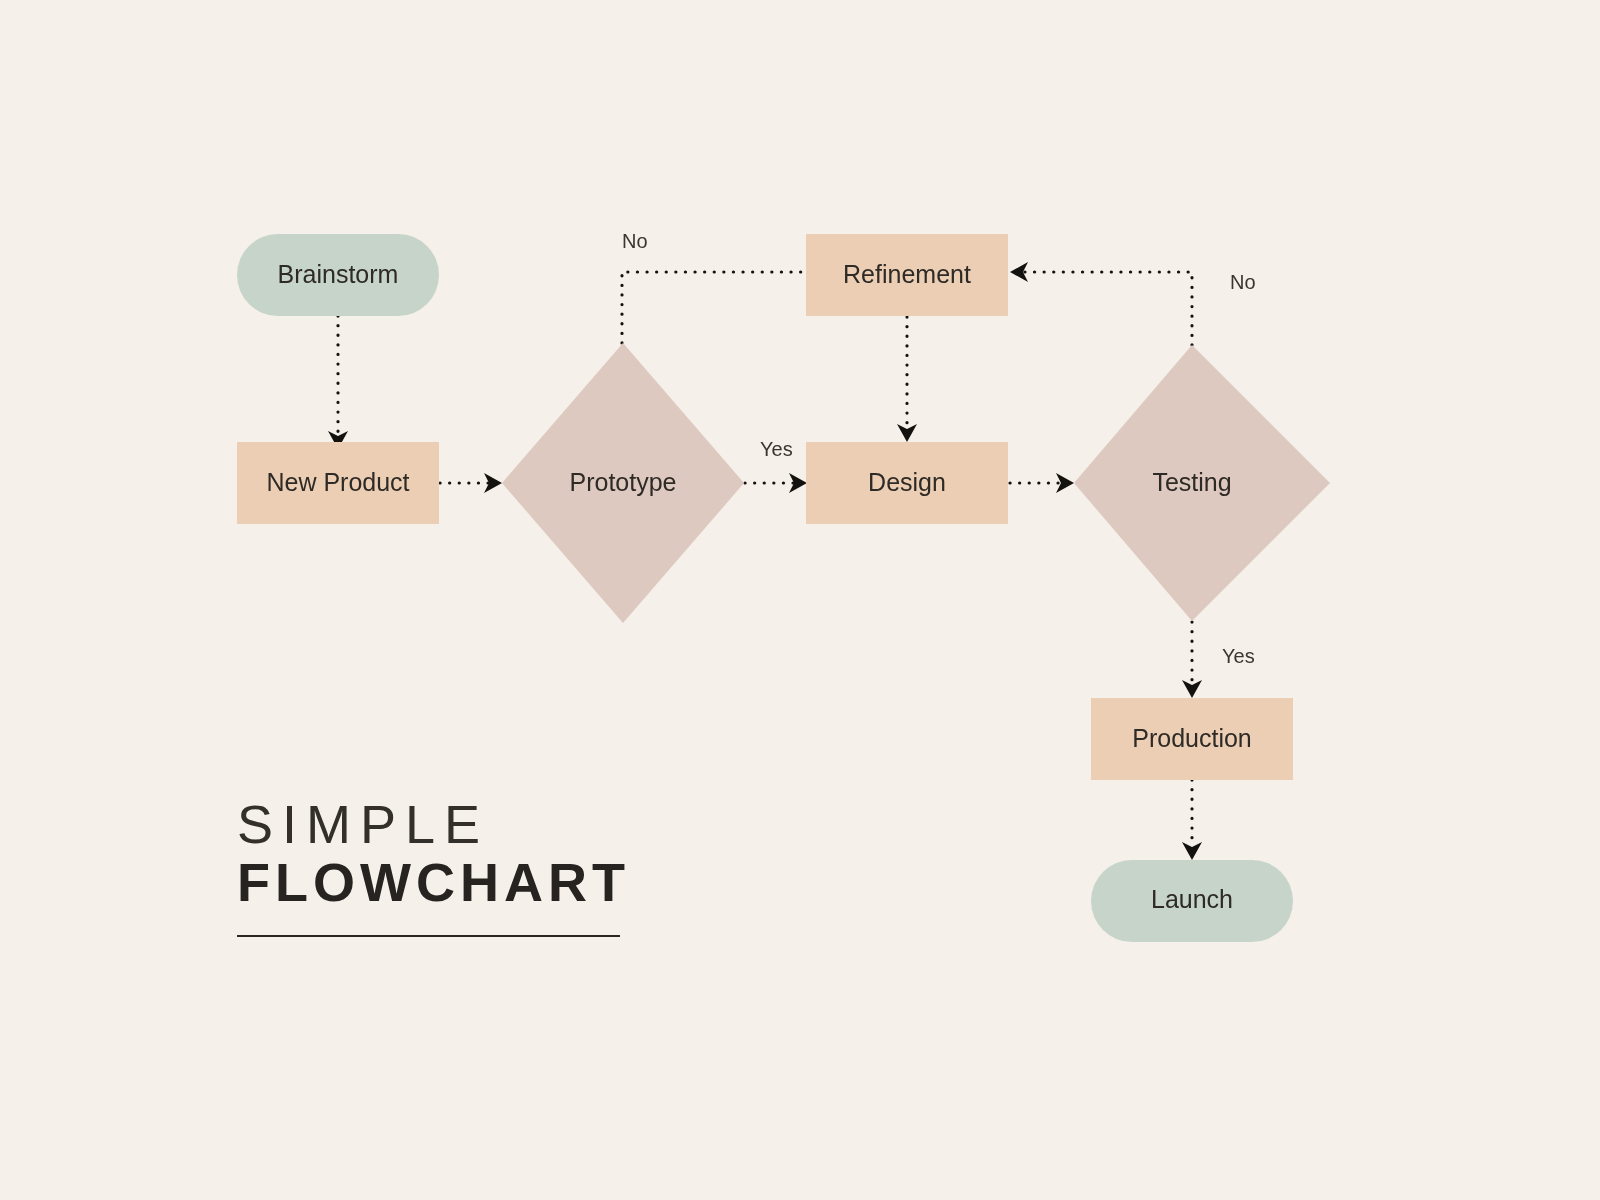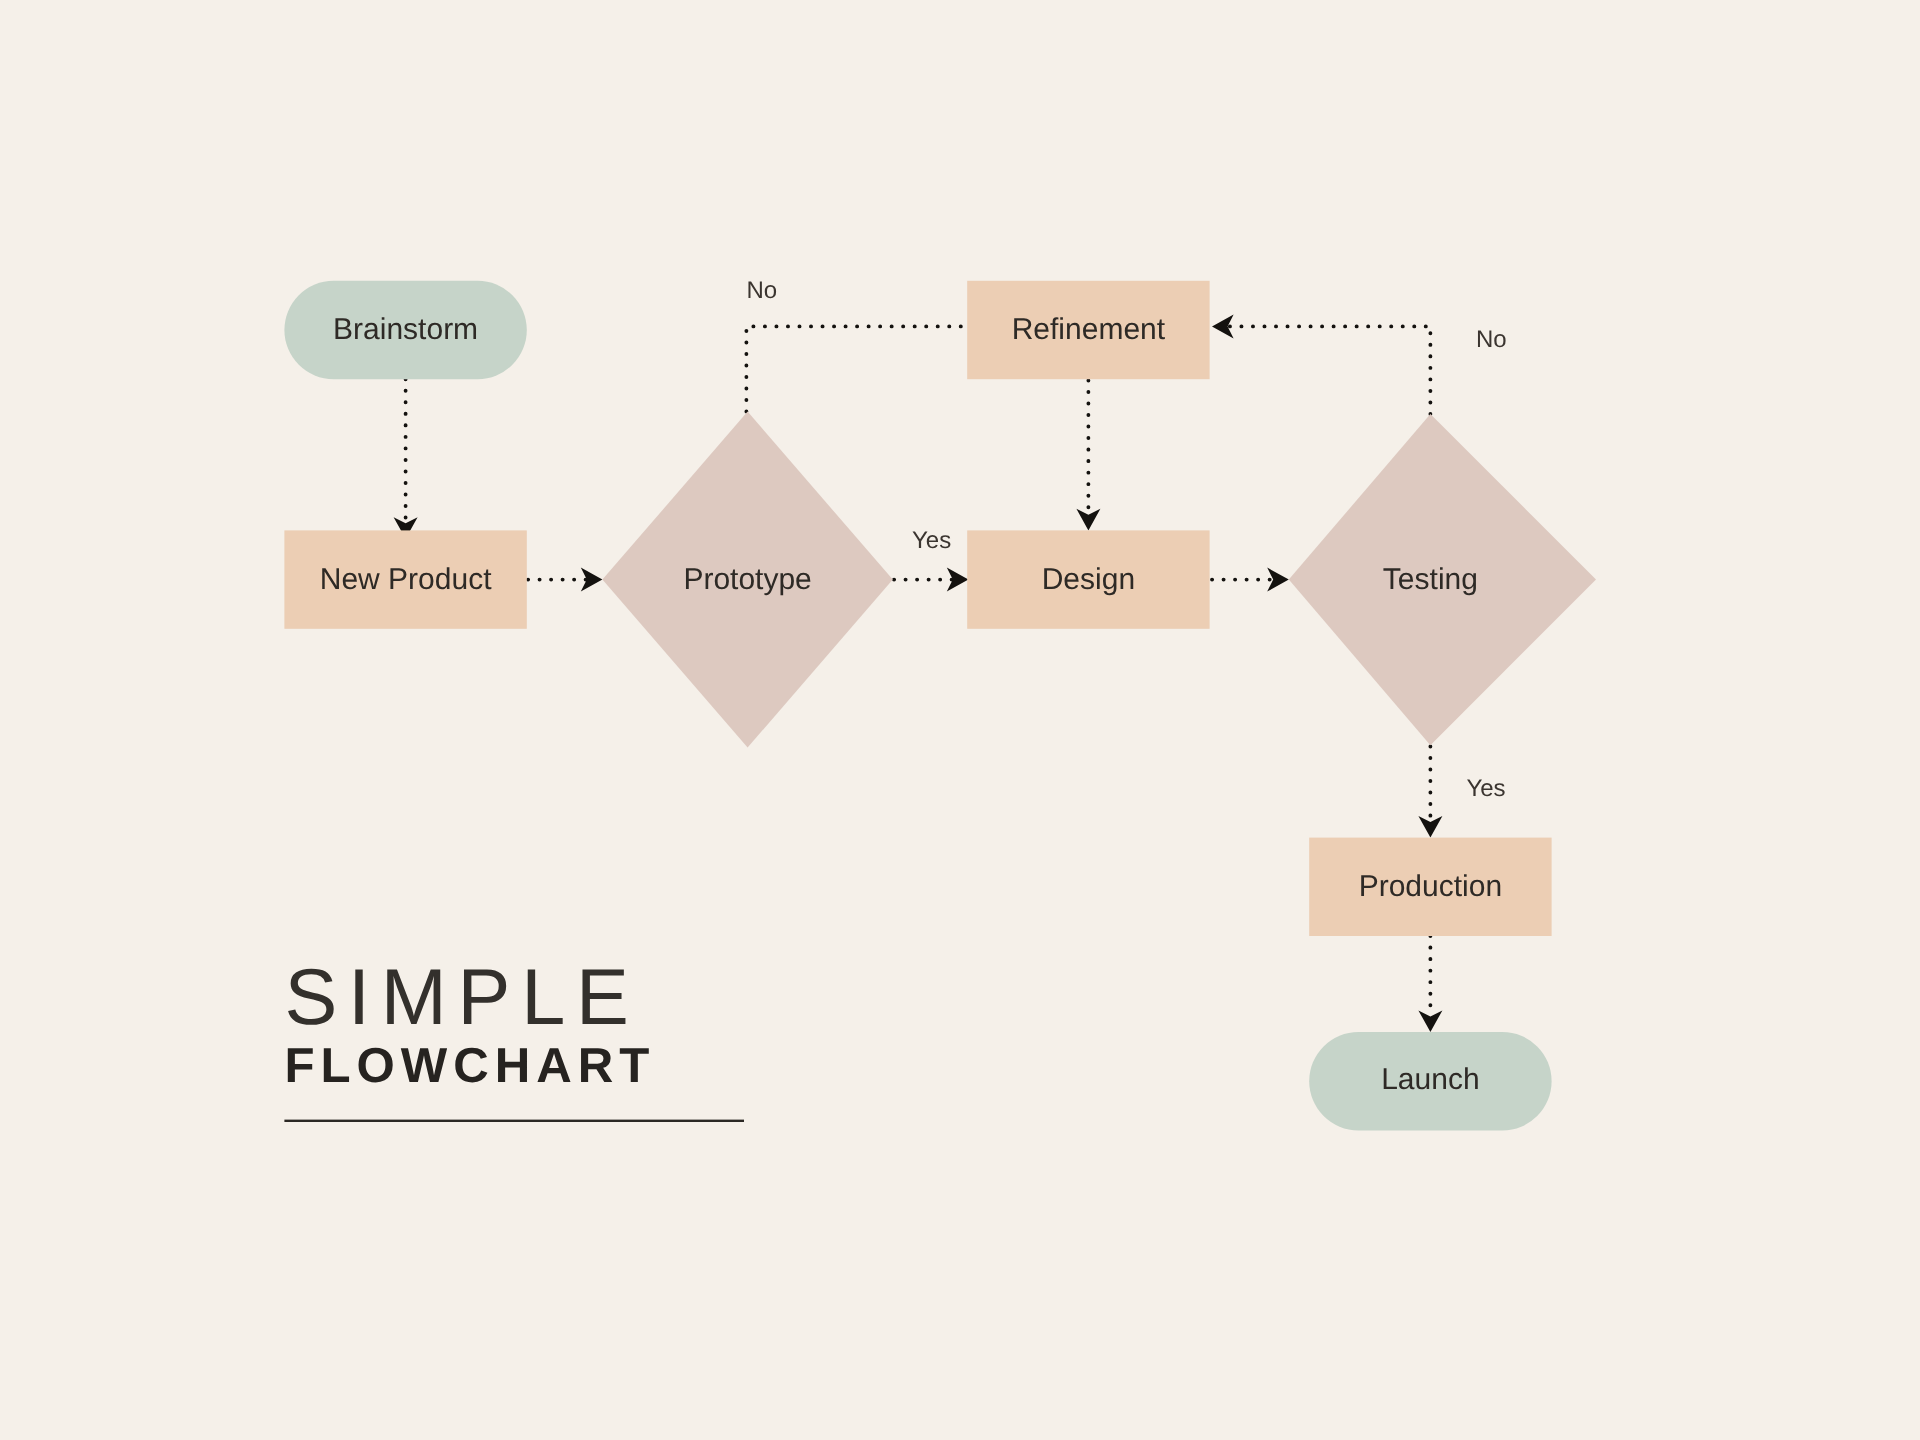--- a/index.html
+++ b/index.html
@@ -45,30 +45,30 @@
     fill: #14120f;
   }
   .title-block {
     position: absolute;
     left: 237px;
     top: 795px;
     width: 420px;
   }
   .title-line1 {
     font-family: "Liberation Sans", sans-serif;
-    font-size: 66px;
+    font-size: 54px;
     font-weight: 300;
     letter-spacing: 9px;
     color: #33302c;
     line-height: 1.08;
     white-space: nowrap;
   }
   .title-line2 {
     font-family: "Liberation Sans", sans-serif;
-    font-size: 41px;
+    font-size: 54px;
     font-weight: 700;
     letter-spacing: 5px;
     color: #262320;
     line-height: 1.1;
     white-space: nowrap;
   }
   .title-rule {
     margin-top: 22px;
     width: 383px;
     height: 2px;

